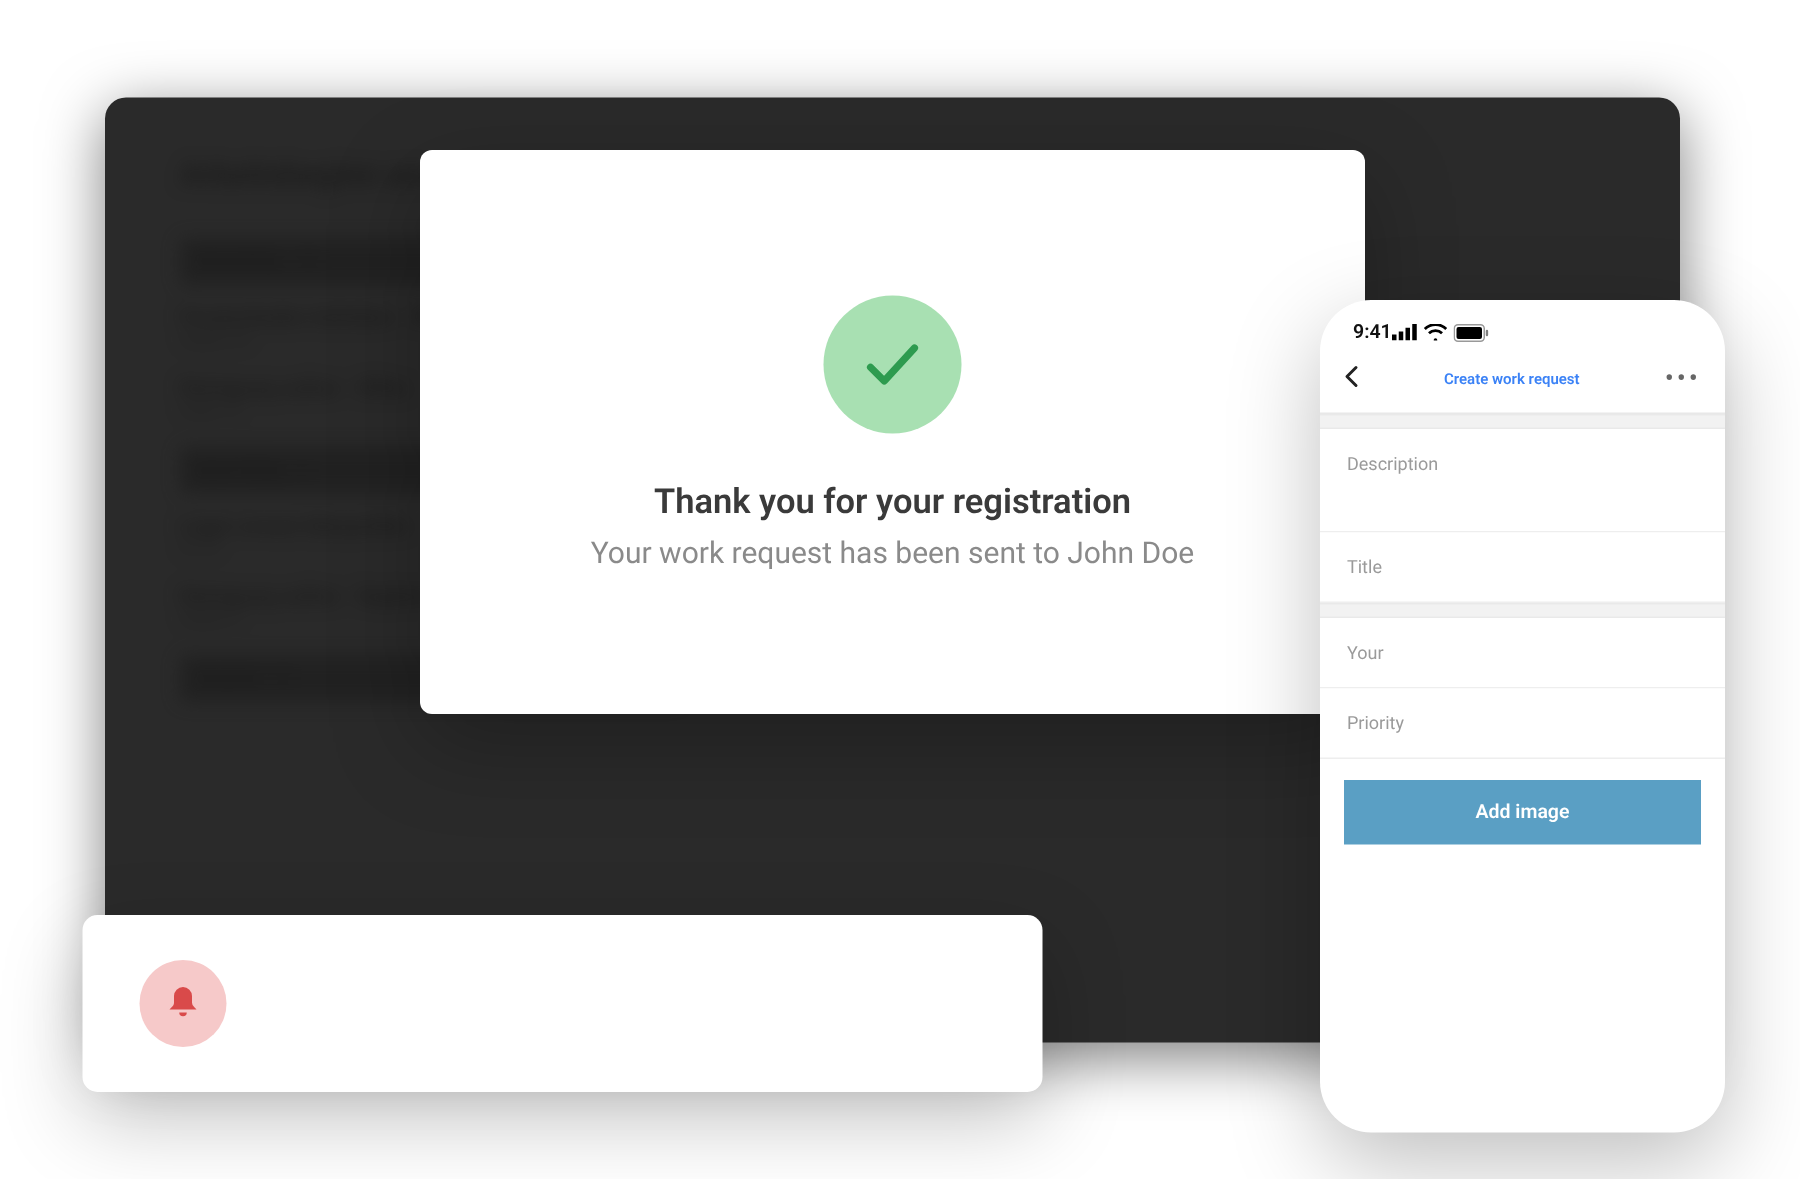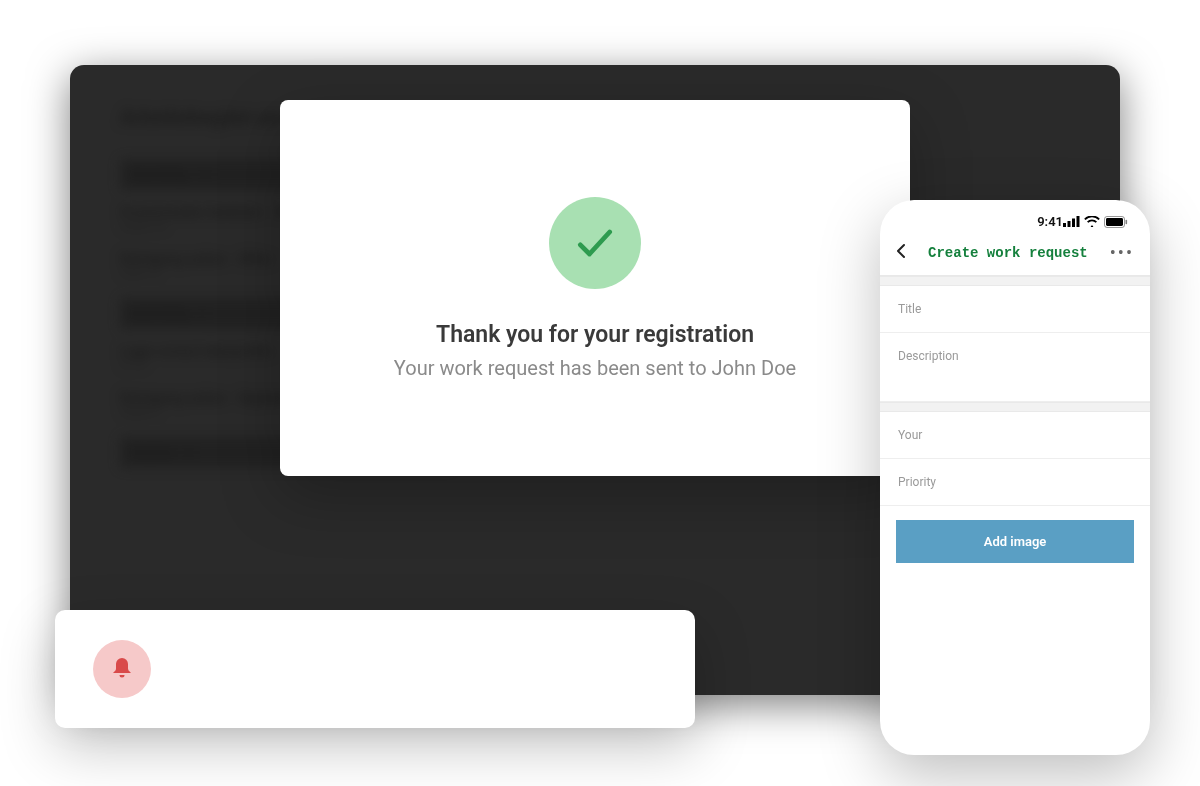--- a/index.html
+++ b/index.html
@@ -104,40 +104,40 @@
     left: 880px;
     width: 270px;
     height: 555px;
     background: #fff;
     border-radius: 34px;
     box-shadow: 0 20px 60px rgba(0,0,0,0.25);
     overflow: hidden;
   }
   .phone-status {
     display: flex;
-    justify-content: flex-end;
+    justify-content: flex-start;
     align-items: center;
     padding: 14px 22px 6px;
     font-size: 13px;
     font-weight: 600;
     color: #111;
   }
   .status-icons { display: flex; gap: 4px; align-items: center; }
   .signal, .wifi, .battery { display: inline-block; }
   .signal svg, .wifi svg, .battery svg { display: block; }
 
   .phone-header {
     display: flex;
     align-items: center;
     justify-content: space-between;
     padding: 8px 16px 12px;
     border-bottom: 1px solid #e8e8e8;
   }
   .phone-back svg { width: 10px; height: 16px; }
-  .phone-title { font-size: 14px; font-weight: 600; color: #15803d; font-family: Liberation Mono, monospace; }
+  .phone-title { font-size: 10px; font-weight: 600; color: #3b82f6; }
   .phone-more { font-size: 18px; color: #666; letter-spacing: 2px; line-height: 1; }
 
   .phone-spacer {
     height: 10px;
     background: #f2f2f2;
     border-top: 1px solid #e9e9e9;
     border-bottom: 1px solid #e9e9e9;
   }
   .phone-form { }
   .form-row {
@@ -267,22 +267,22 @@
           <polyline points="8 2 2 8 8 14"></polyline>
         </svg>
     </span>
     <span class="phone-title">Create work request</span>
     <span class="phone-more">•••</span>
   </div>
 
   <div class="phone-spacer"></div>
 
   <div class="phone-form">
+    <div class="form-row tall">Description</div>
     <div class="form-row">Title</div>
-    <div class="form-row tall">Description</div>
     <div class="phone-spacer"></div>
     <div class="form-row">Your</div>
     <div class="form-row">Priority</div>
     <div class="add-image-btn">Add image</div>
   </div>
 </div>
 
 <div class="notif">
   <div class="bell-circle">
     <svg viewBox="0 0 24 26" fill="#d94a4a">

